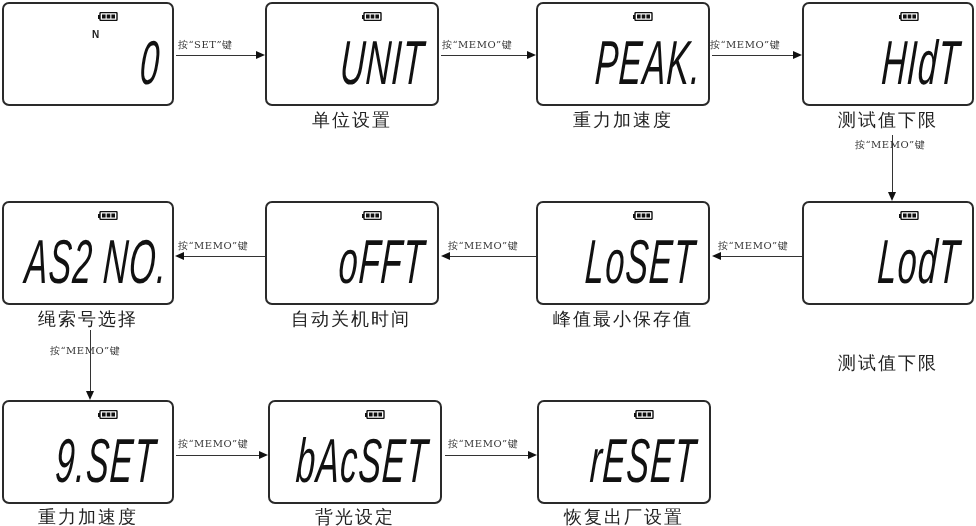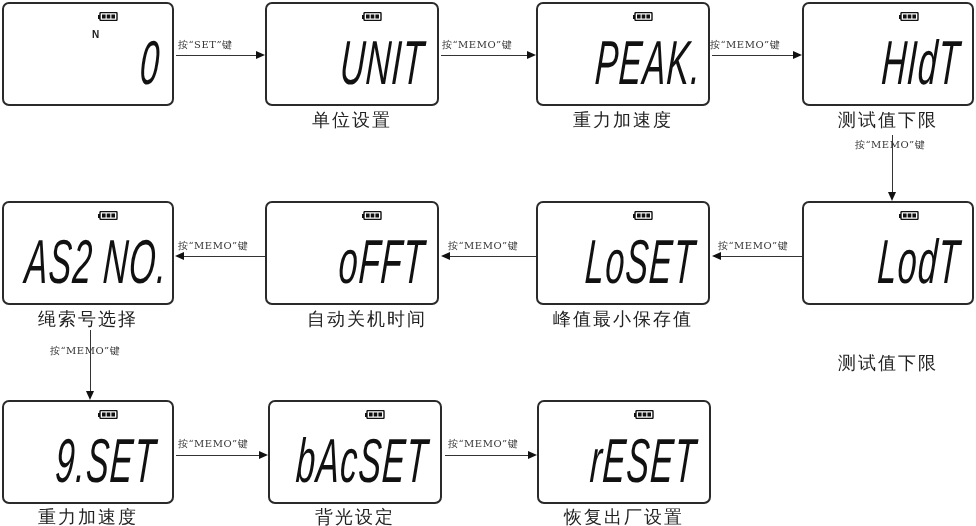--- a/index.html
+++ b/index.html
@@ -80,21 +80,21 @@
   <span class="seg" style="right:6px;bottom:10px;font-size:62px;">AS2 NO.</span>
 </div>
 <div class="caption" style="left:2px;top:307px;width:172px;">绳索号选择</div>
 
 <div class="lcd" style="left:265px;top:201px;width:174px;height:104px;">
   <svg class="batt" style="left:95px;top:8px;" viewBox="0 0 20 9">
       <use href="#batt-g"></use>
     </svg>
   <span class="seg" style="right:14px;bottom:10px;font-size:62px;">oFFT</span>
 </div>
-<div class="caption" style="left:280px;top:307px;width:174px;">自动关机时间</div>
+<div class="caption" style="left:264px;top:307px;width:174px;">自动关机时间</div>
 
 <div class="lcd" style="left:536px;top:201px;width:174px;height:104px;">
   <svg class="batt" style="left:95px;top:8px;" viewBox="0 0 20 9">
       <use href="#batt-g"></use>
     </svg>
   <span class="seg" style="right:14px;bottom:10px;font-size:62px;">LoSET</span>
 </div>
 <div class="caption" style="left:526px;top:307px;width:194px;text-align:center;">峰值最小保存值</div>
 
 <div class="lcd" style="left:802px;top:201px;width:172px;height:104px;">

